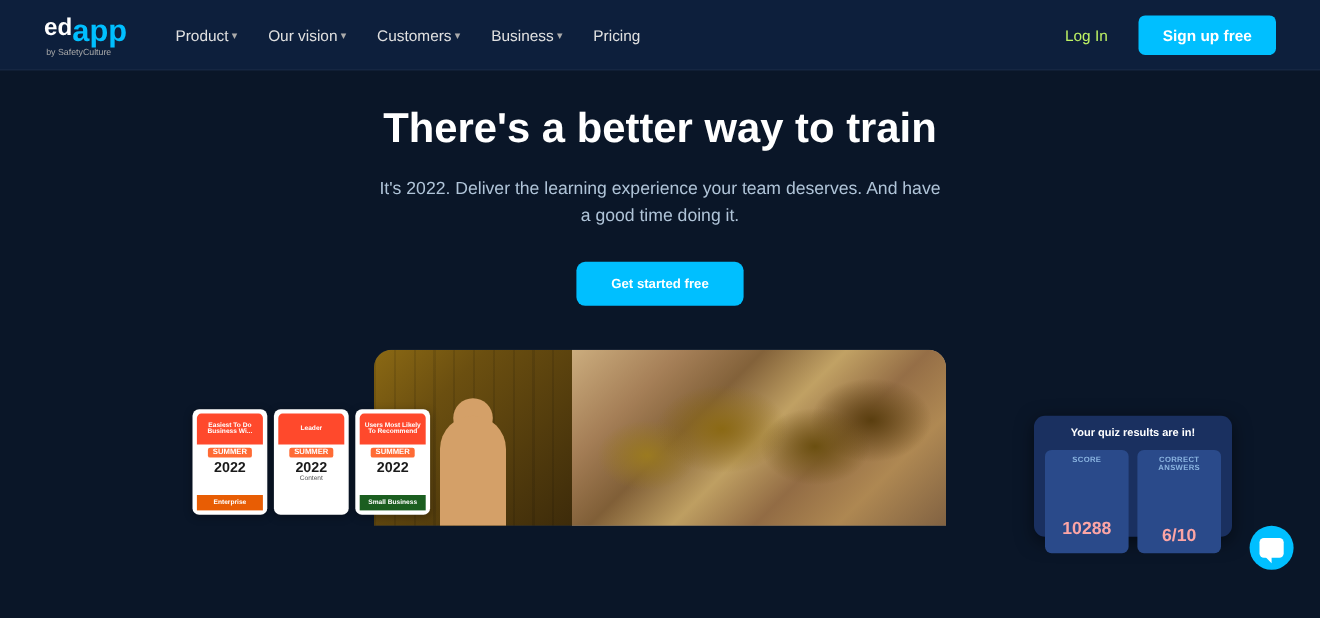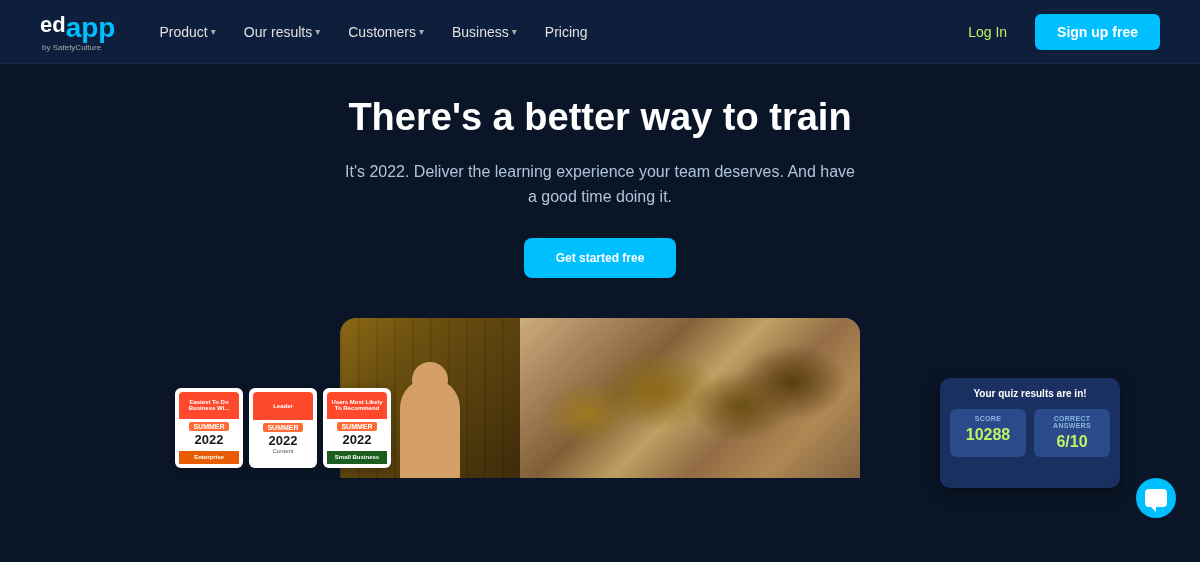--- a/index.html
+++ b/index.html
@@ -233,21 +233,21 @@
       left: 175px;
       bottom: 10px;
       display: flex;
       gap: 6px;
       z-index: 10;
     }
     .badge {
       background: #fff;
       border-radius: 6px;
       width: 68px;
-      height: 80px;
+      height: 96px;
       display: flex;
       flex-direction: column;
       align-items: center;
       justify-content: flex-end;
       padding: 4px;
       box-shadow: 0 2px 8px rgba(0,0,0,0.3);
       overflow: hidden;
     }
     .badge-top {
       width: 100%;
@@ -339,21 +339,22 @@
       font-size: 7px;
       color: #8ab4e0;
       font-weight: 600;
       text-transform: uppercase;
       margin-bottom: 4px;
       letter-spacing: 0.3px;
     }
     .quiz-stat-value {
       font-size: 16px;
       font-weight: 800;
-      color: #bef264;
+      color: #fca5a5;
+      margin-top: 46px;
     }
 
     
     .chat-bubble {
       position: absolute;
       right: 24px;
       bottom: -40px;
       width: 40px;
       height: 40px;
       background: #00bfff;
@@ -396,21 +397,21 @@
       <span class="logo-sub">by SafetyCulture</span>
     </div>
   </div>
 
   <div class="nav-links">
     <div class="nav-item">
       <span>Product</span>
       <span class="chevron">▾</span>
     </div>
     <div class="nav-item">
-      <span>Our results</span>
+      <span>Our vision</span>
       <span class="chevron">▾</span>
     </div>
     <div class="nav-item">
       <span>Customers</span>
       <span class="chevron">▾</span>
     </div>
     <div class="nav-item">
       <span>Business</span>
       <span class="chevron">▾</span>
     </div>

